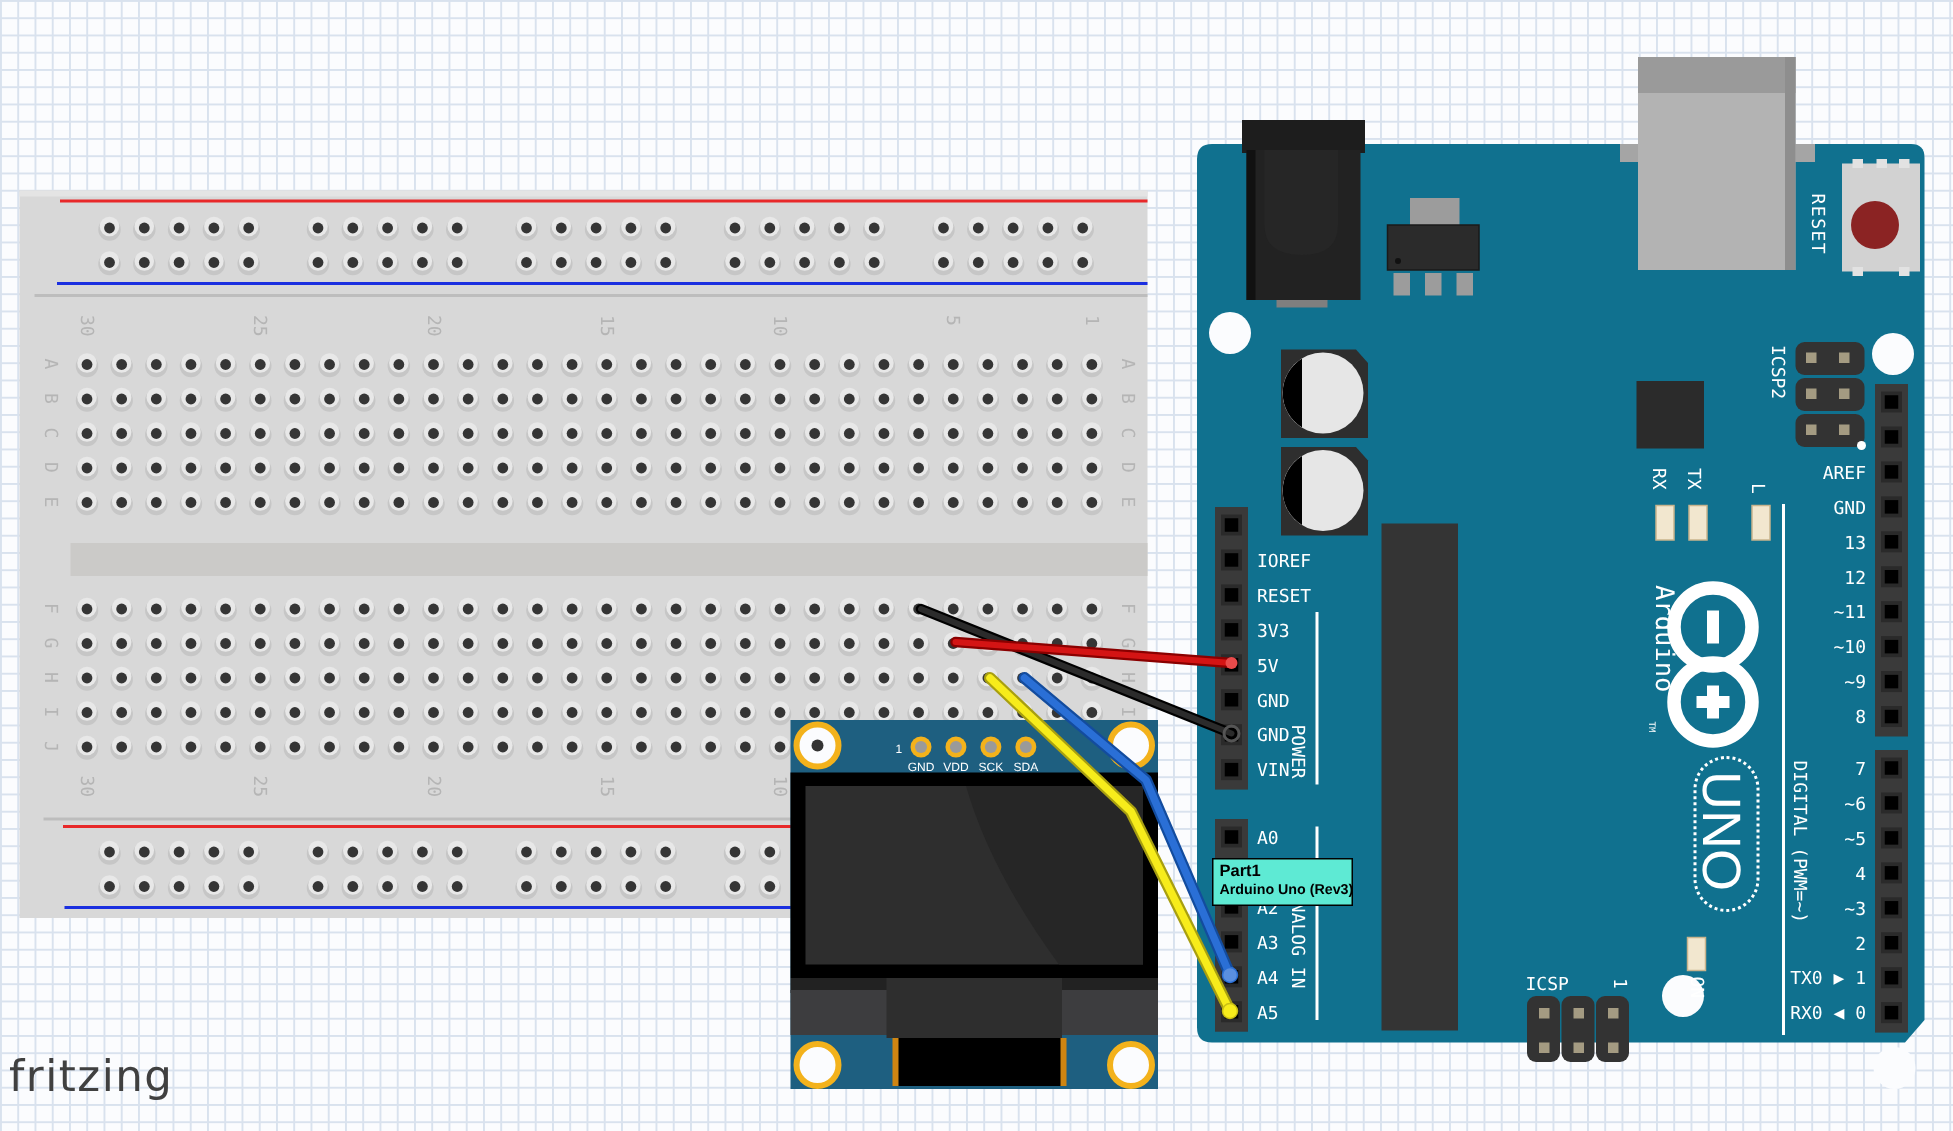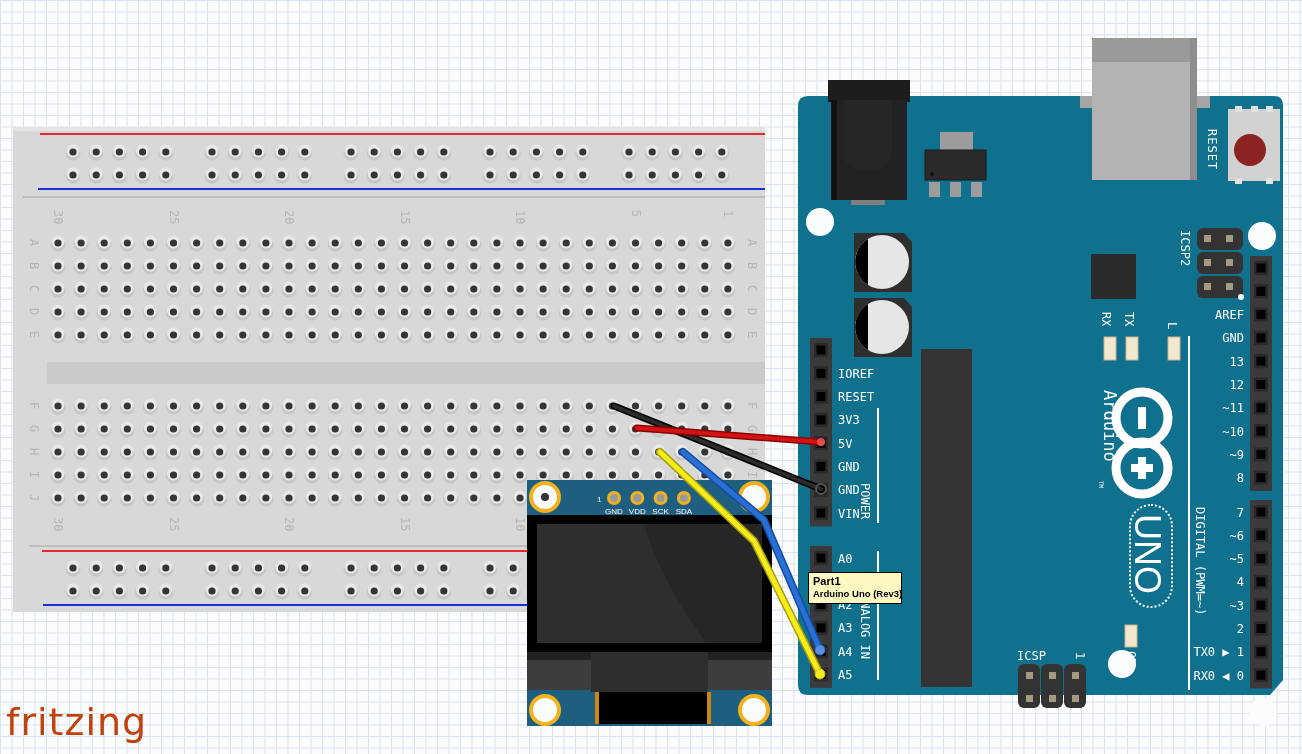--- a/index.html
+++ b/index.html
@@ -3,22 +3,22 @@
 <meta charset="utf-8">
 <style>
   html,body{margin:0;padding:0;}
   body{width:1302px;height:754px;overflow:hidden;position:relative;font-family:"DejaVu Sans Mono",monospace;
     background-color:#fbfcfe;
     background-image:
       linear-gradient(#d9e2ee 1px, transparent 1px),
       linear-gradient(90deg, #d9e2ee 1px, transparent 1px);
     background-size:11.5px 11.5px;}
   #canvas{position:absolute;left:0;top:0;width:1302px;height:754px;}
-  .logo{position:absolute;left:6px;top:700px;font-family:"DejaVu Sans",sans-serif;font-size:38px;color:#c2410c;letter-spacing:1px;}
-  .tooltip{position:absolute;left:808px;top:572px;width:94px;height:32px;background:#fef9c3;border:1px solid #000;font-family:"Liberation Sans",sans-serif;padding:2px 4px;box-sizing:border-box;}
+  .logo{position:absolute;left:6px;top:700px;font-family:"DejaVu Sans",sans-serif;font-size:29px;color:#404040;letter-spacing:1px;}
+  .tooltip{position:absolute;left:808px;top:572px;width:94px;height:32px;background:#5eead4;border:1px solid #000;font-family:"Liberation Sans",sans-serif;padding:2px 4px;box-sizing:border-box;}
   .tooltip .t1{font-size:11px;font-weight:bold;color:#000;line-height:13px;}
   .tooltip .t2{font-size:9.5px;color:#000;line-height:12px;white-space:nowrap;font-weight:bold;}
 </style>
 </head>
 <body>
 
 <svg id="canvas" xmlns="http://www.w3.org/2000/svg" width="1302" height="754" viewBox="0 0 1302 754">
   <defs>
     <radialGradient id="holeGrad" cx="50%" cy="55%" r="50%">
       <stop offset="0%" stop-color="#b8b8b8"></stop>

